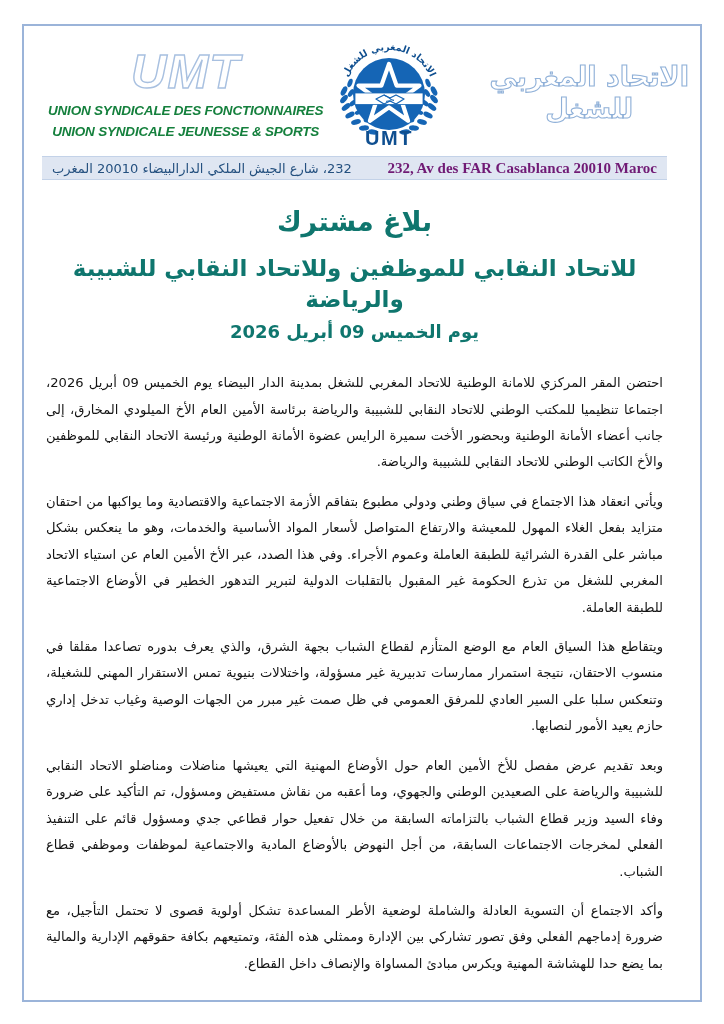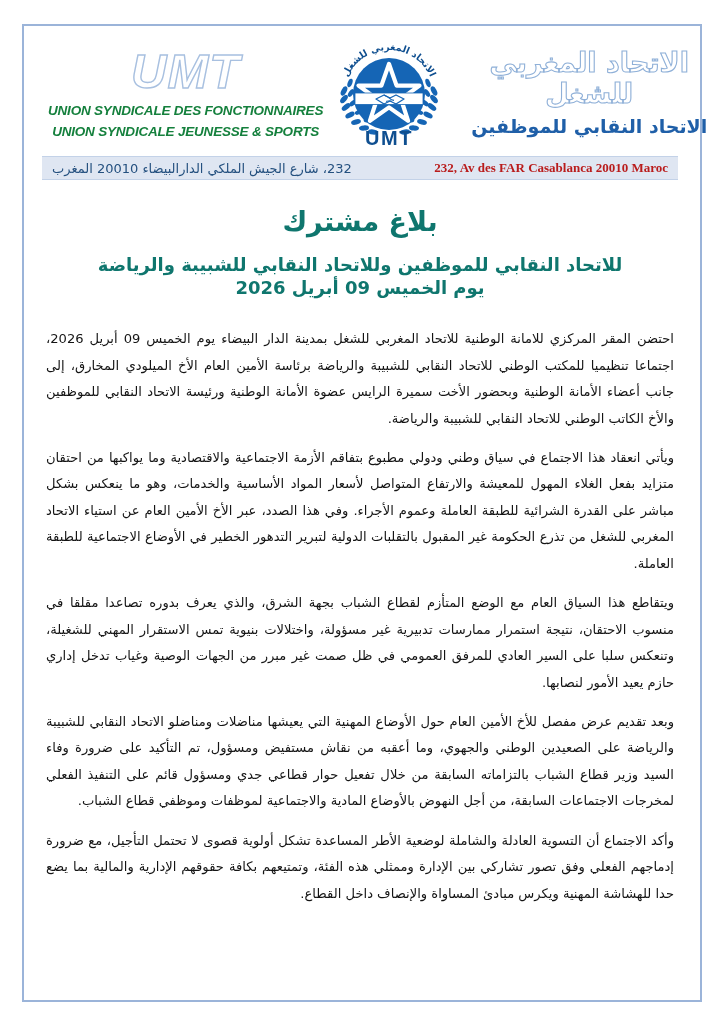--- a/index.html
+++ b/index.html
@@ -13,21 +13,21 @@
     font-family: "Liberation Serif", "DejaVu Serif", serif;
     overflow: hidden;
   }
 
   .page {
     position: relative;
     width: 724px;
     height: 1024px;
     background: #ffffff;
     box-sizing: border-box;
-    padding: 22px 30px 0 26px;
+    padding: 22px 41px 0 26px;
   }
 
   
   .page-frame {
     position: absolute;
     left: 22px;
     top: 24px;
     right: 22px;
     bottom: 22px;
     border: 2px solid #9bb4d9;
@@ -129,22 +129,22 @@
     border-bottom: 1px solid #c3d2e8;
     padding: 3px 10px;
     margin: 2px 0 0 0;
     height: 24px;
     box-sizing: border-box;
   }
   .addr-fr {
     direction: ltr;
     font-family: "Liberation Serif", serif;
     font-weight: 700;
-    font-size: 13px;
-    color: #b91c1c;
+    font-size: 15px;
+    color: #701a75;
     white-space: nowrap;
     text-align: right;
   }
   .addr-ar {
     direction: rtl;
     font-family: "DejaVu Sans", sans-serif;
     font-weight: 400;
     font-size: 13px;
     color: #24507f;
     white-space: nowrap;
@@ -158,24 +158,24 @@
     color: #0f766e;
     margin-top: 26px;
   }
   .title-main {
     font-size: 27px;
     font-weight: 700;
     letter-spacing: 0.5px;
     margin-bottom: 16px;
   }
   .title-sub {
-    font-size: 18px;
+    font-size: 23px;
     font-weight: 700;
     line-height: 1.35;
-    margin-bottom: 0;
+    margin-bottom: 6px;
   }
   .title-date {
     font-size: 18px;
     font-weight: 700;
   }
 
   
   .body-text {
     direction: rtl;
     text-align: justify;
@@ -259,21 +259,20 @@
           <path d="M48 66 L56 62 L62 65 L68 62 L76 66 L68 71 L62 68 L56 71 Z" fill="#ffffff" stroke="#1565b5" stroke-width="1.3" stroke-linejoin="round"></path>
           <path d="M56 62 Q61 64.5 62 65.6 Q63 66.8 66 67.4" fill="none" stroke="#1565b5" stroke-width="1.1"></path>
           <path d="M58 68.4 Q61 67.4 63.4 68.2" fill="none" stroke="#1565b5" stroke-width="1"></path>
 
           <text x="61" y="112" text-anchor="middle" font-family="Liberation Sans, sans-serif" font-size="20" font-weight="700" fill="#0f4f90" letter-spacing="1.5">UMT</text>
         </svg>
       </div>
 
       <div class="lh-right">
         <div class="ar-hollow">الاتحاد المغربي للشغل</div>
-        <div class="ar-solid1">الاتحاد النقابي للموظفين</div>
       </div>
 
     </div>
 
     <div class="addressbar">
       <span class="addr-fr">232, Av des FAR Casablanca 20010 Maroc</span>
       <span class="addr-ar">232، شارع الجيش الملكي الدارالبيضاء 20010 المغرب</span>
     </div>
 
     <div class="titles">

